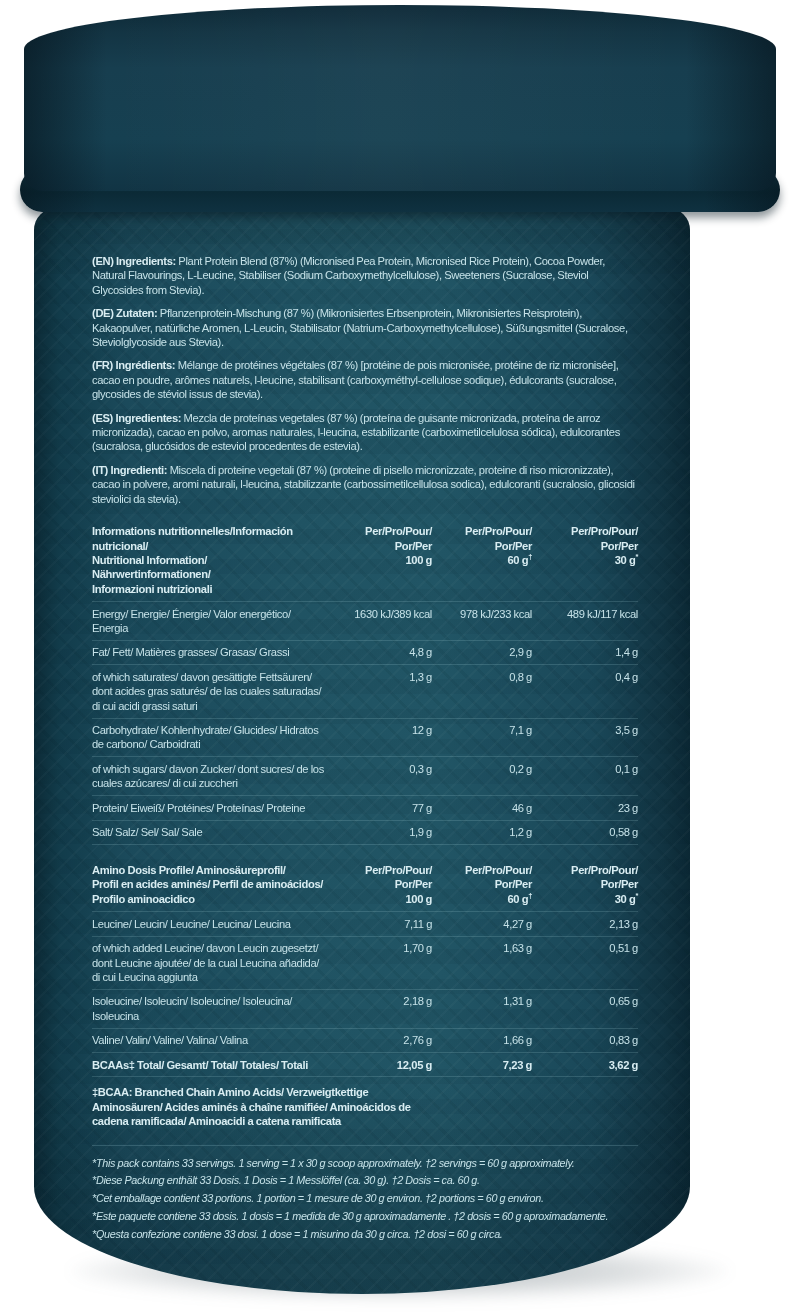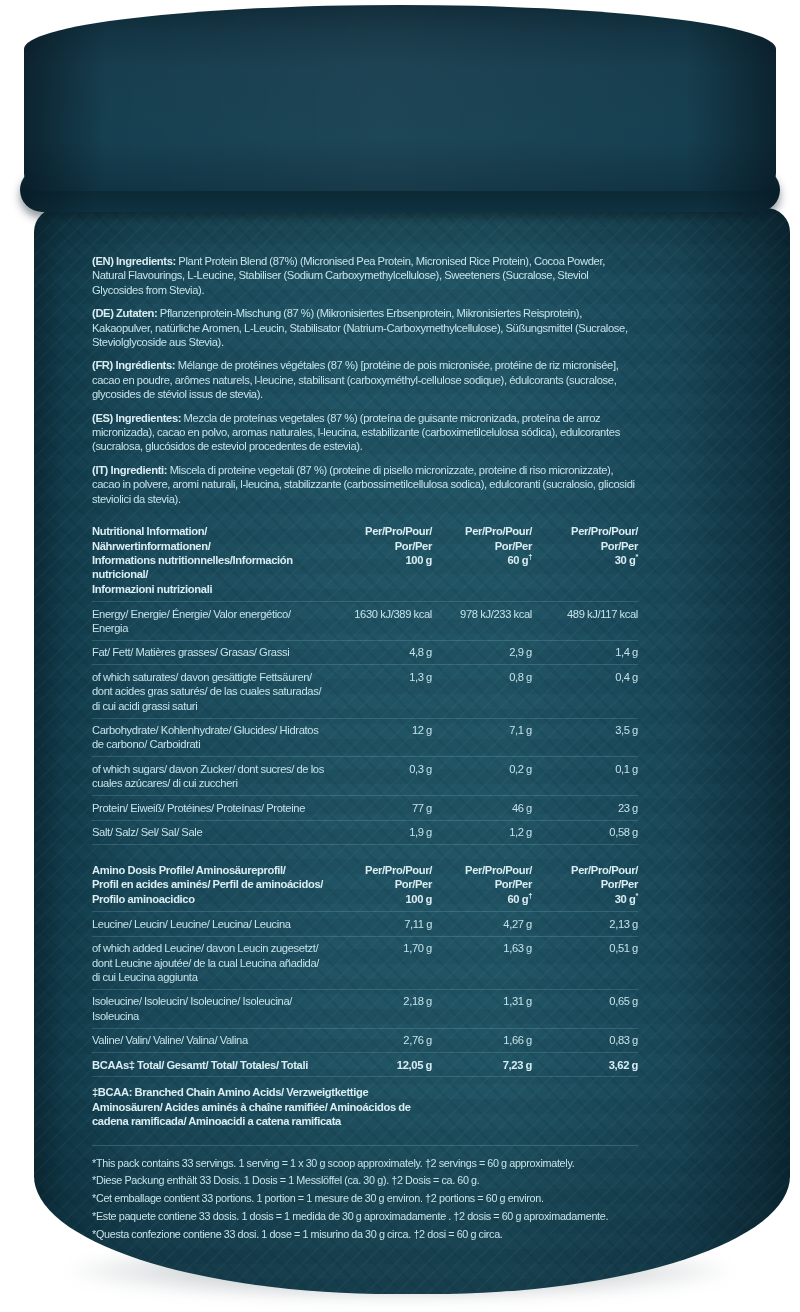--- a/index.html
+++ b/index.html
@@ -12,21 +12,21 @@
   .lid{position:absolute;top:5px;left:24px;width:752px;height:186px;z-index:3;
     border-radius:376px 376px 18px 18px / 44px 44px 18px 18px;
     background:
       linear-gradient(90deg, rgba(4,16,24,0.58) 0%, rgba(4,16,24,0) 11%, rgba(255,255,255,0.03) 48%, rgba(4,16,24,0) 88%, rgba(4,16,24,0.58) 100%),
       linear-gradient(180deg, #0c2836 0%, #133443 14%, #173e4f 34%, #164051 72%, #113444 100%);}
   .lip{position:absolute;top:168px;left:20px;width:760px;height:44px;z-index:2;border-radius:22px;
     background:
       linear-gradient(90deg, rgba(4,16,24,0.5) 0%, rgba(4,16,24,0) 10%, rgba(4,16,24,0) 90%, rgba(4,16,24,0.5) 100%),
       linear-gradient(180deg, #15404f 0%, #0b2a36 55%, #0f3140 100%);
     box-shadow:0 6px 9px rgba(8,26,36,0.45);}
-  .tub-body{position:absolute;top:208px;left:34px;width:756px;height:1086px;z-index:1;
+  .tub-body{position:absolute;top:208px;left:34px;width:656px;height:1086px;z-index:1;
     border-radius:24px 24px 360px 360px / 24px 24px 118px 118px;
     background:
       linear-gradient(180deg, rgba(0,0,0,0.16) 0%, rgba(0,0,0,0) 7%, rgba(0,0,0,0) 80%, rgba(2,14,22,0.28) 98%),
       linear-gradient(90deg, #0c2b37 0%, #123c4b 4%, #1b4a5b 14%, #205363 40%, #215565 62%, #1a4859 85%, #113341 96%, #0b2834 100%);
     overflow:hidden;}
   .pattern{position:absolute;inset:0;border-radius:inherit;pointer-events:none;
     background:
       repeating-linear-gradient(135deg, rgba(255,255,255,0.022) 0 2px, rgba(255,255,255,0) 2px 11px),
       repeating-linear-gradient(45deg, rgba(0,22,32,0.07) 0 3px, rgba(0,22,32,0) 3px 13px),
       repeating-linear-gradient(0deg, rgba(0,24,34,0.05) 0 15px, rgba(0,24,34,0) 15px 30px);}
@@ -40,21 +40,21 @@
   .thead .col{flex:0 0 auto;width:100px;text-align:right;}
   .thead .col:last-of-type{width:106px;}
   sup{font-size:7.5px;vertical-align:super;line-height:0;}
   .row{display:flex;padding:4.5px 0;border-top:1px solid rgba(172,214,224,0.18);}
   .row .lbl{flex:1 1 auto;padding-right:6px;}
   .row .v{flex:0 0 auto;width:100px;text-align:right;}
   .row .v:last-child{width:106px;}
   .tbl{border-bottom:1px solid rgba(172,214,224,0.18);}
   .note{margin:8px 0 0 0;max-width:342px;}
   .footnotes{margin-top:16px;border-top:1px solid rgba(172,214,224,0.20);padding-top:9px;}
-  .fn{margin:0;font-size:10.8px;line-height:17.8px;letter-spacing:-0.3px;}
+  .fn{margin:0;font-size:10.8px;line-height:17.8px;letter-spacing:-0.3px;font-style:italic;}
 </style>
 </head>
 <body>
 
 <div class="stage">
   <div class="floor-shadow"></div>
   <div class="lid"></div>
   <div class="lip"></div>
 
   <div class="tub-body">
@@ -72,22 +72,22 @@
 
           <p class="ing"><span class="b">(ES) Ingredientes:</span> <span>Mezcla de proteínas vegetales (87 %) (proteína de guisante micronizada, proteína de arroz micronizada), cacao en polvo, aromas naturales, l-leucina, estabilizante (carboximetilcelulosa sódica), edulcorantes (sucralosa, glucósidos de esteviol procedentes de estevia).</span></p>
 
           <p class="ing"><span class="b">(IT) Ingredienti:</span> <span>Miscela di proteine vegetali (87 %) (proteine di pisello micronizzate, proteine di riso micronizzate), cacao in polvere, aromi naturali, l-leucina, stabilizzante (carbossimetilcellulosa sodica), edulcoranti (sucralosio, glicosidi steviolici da stevia).</span></p>
 
       </section>
 
       <section class="tbl">
         <div class="thead">
           <div class="lbl b">
+            <div>Informations nutritionnelles/Información nutricional/</div>
             <div>Nutritional Information/ Nährwertinformationen/</div>
-            <div>Informations nutritionnelles/Información nutricional/</div>
             <div>Informazioni nutrizionali</div>
           </div>
 
             <div class="col b">
               <div>Per/Pro/Pour/</div>
               <div>Por/Per</div>
               <div><span>100 g</span><sup></sup></div>
             </div>
 
             <div class="col b">

